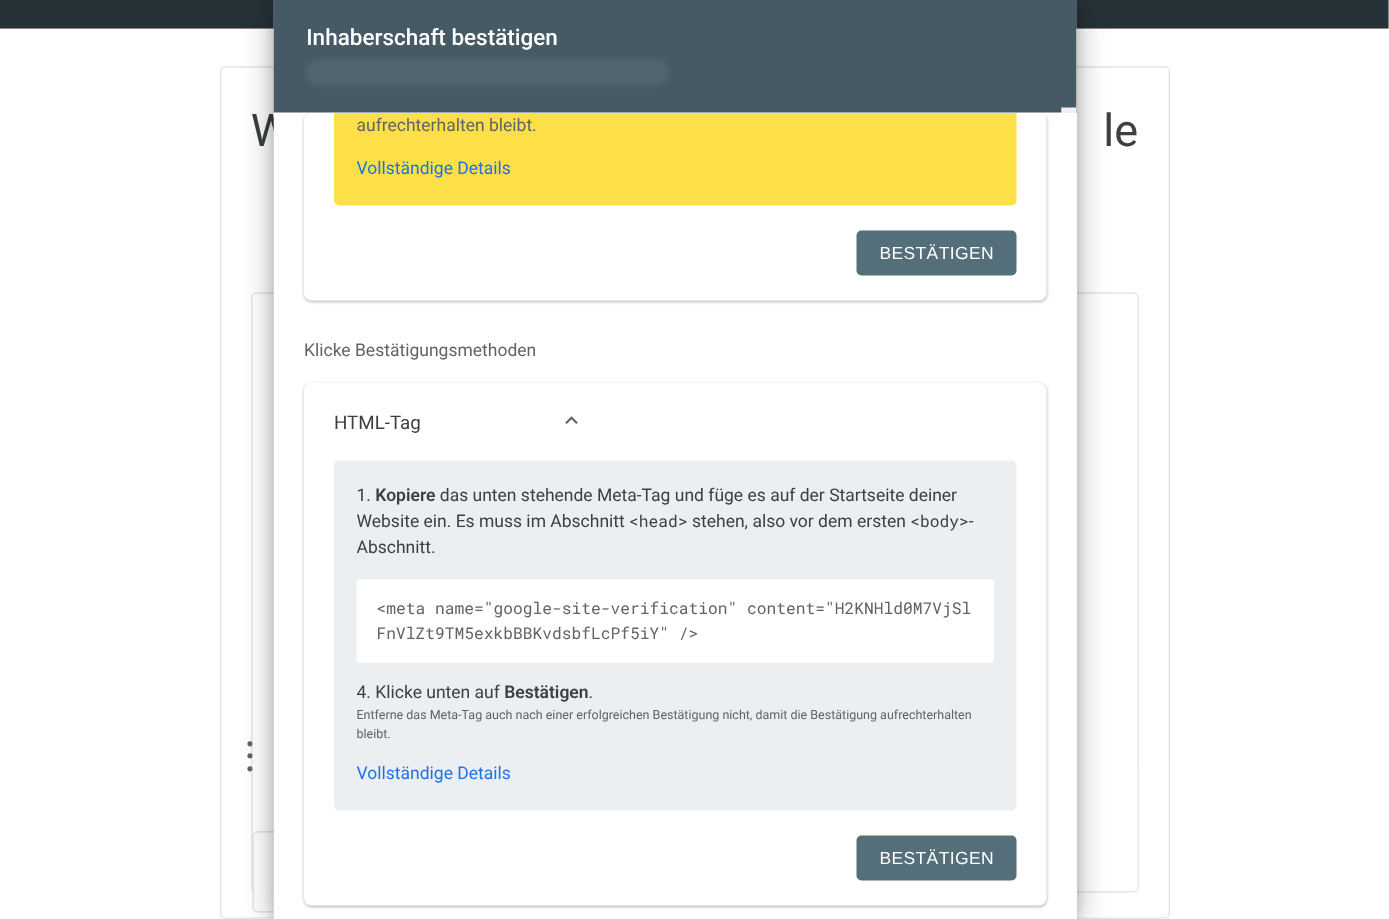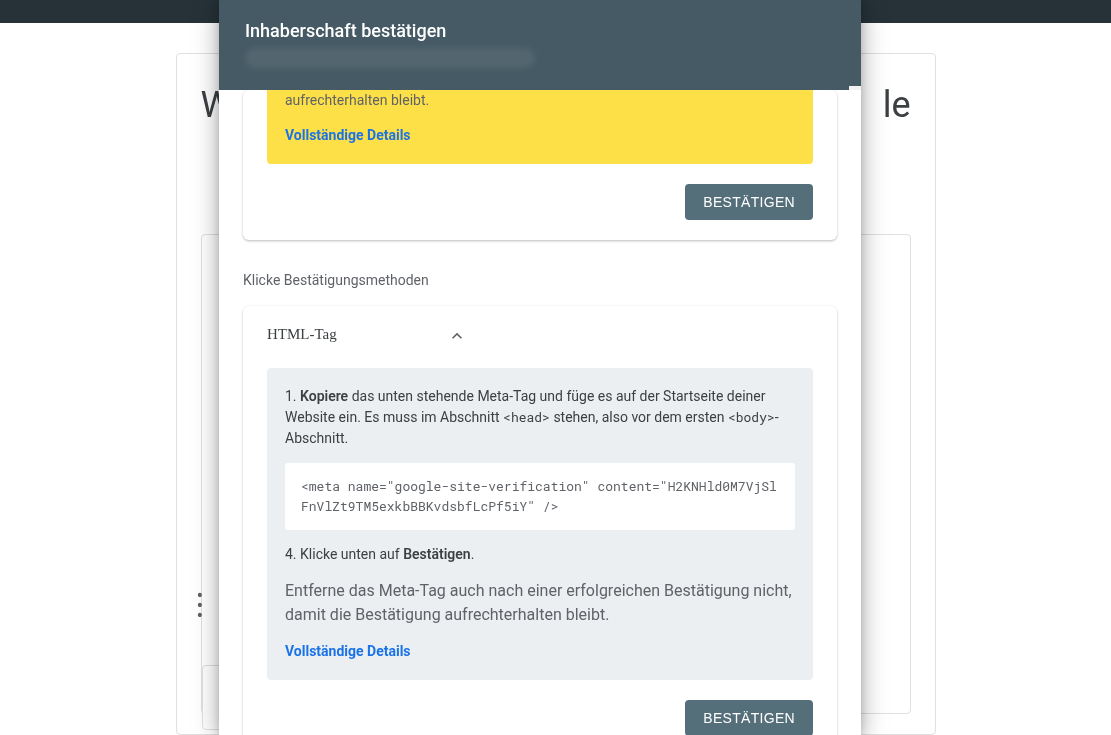--- a/index.html
+++ b/index.html
@@ -138,21 +138,20 @@
     font-size: 14px;
     padding-top: 0;
   }
   .details-link {
     color: #1a73e8;
     font-size: 14px;
     text-decoration: none;
     display: inline-block;
     margin-top: 14px;
     cursor: pointer;
-    font-weight: bold;
   }
   .confirm-row {
     display: flex;
     justify-content: flex-end;
     padding: 20px 24px 0;
   }
   .confirm-btn {
     background: #546e7a;
     color: #fff;
     border: none;
@@ -169,24 +168,23 @@
     margin: 32px 0 18px;
   }
   .card2 {
     background: #fff;
     border-radius: 6px;
     box-shadow: 0 1px 3px rgba(0,0,0,0.18), 0 1px 2px rgba(0,0,0,0.1);
     padding: 0 0 20px;
   }
   .card2-header {
     display: flex;
-    align-items: flex-start;
+    align-items: center;
     padding: 20px 24px 18px;
     cursor: pointer;
-    font-family: Liberation Serif, serif;
   }
   .card2-header .col-title {
     flex: 0 0 180px;
     font-size: 15px;
     color: #3c4043;
   }
   .card2-header .col-desc {
     flex: 1 1 auto;
     font-size: 14px;
     color: #5f6368;
@@ -220,22 +218,22 @@
     padding: 14px 16px;
     margin: 14px 0;
     font-family: "Roboto Mono", Menlo, Consolas, monospace;
     font-size: 13px;
     color: #5f6368;
     word-break: break-all;
     white-space: pre-wrap;
   }
   .note-text {
     color: #5f6368;
-    font-size: 16px;
-    margin-top: 14px;
+    font-size: 10px;
+    margin-top: 0;
   }
   ::-webkit-scrollbar { width: 12px; }
   ::-webkit-scrollbar-track { background: #f1f1f1; }
   ::-webkit-scrollbar-thumb { background: #c1c1c1; border-radius: 0; }
   .scroll-up-btn {
     position: absolute;
     top: 86px;
     right: 0;
     width: 12px;
     height: 14px;

